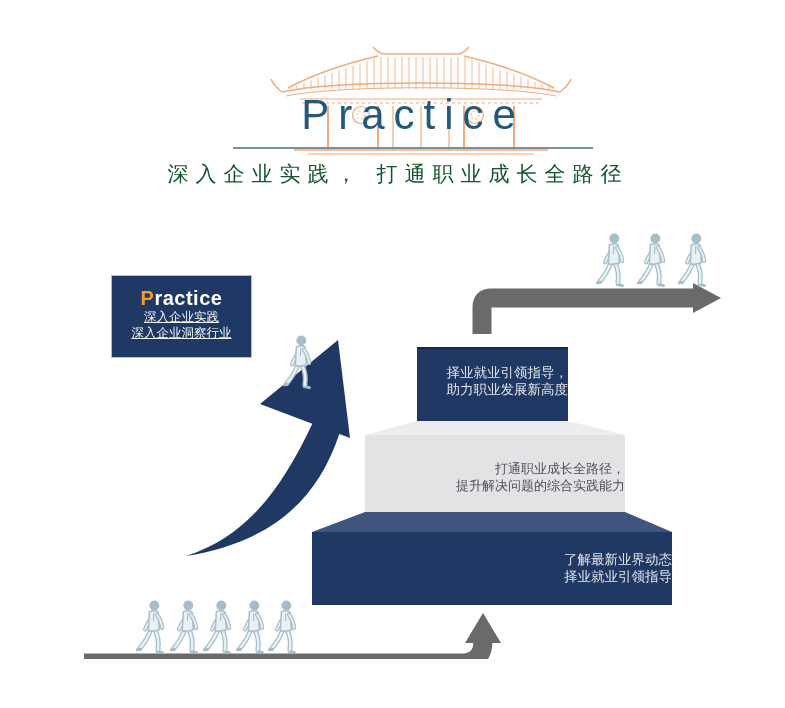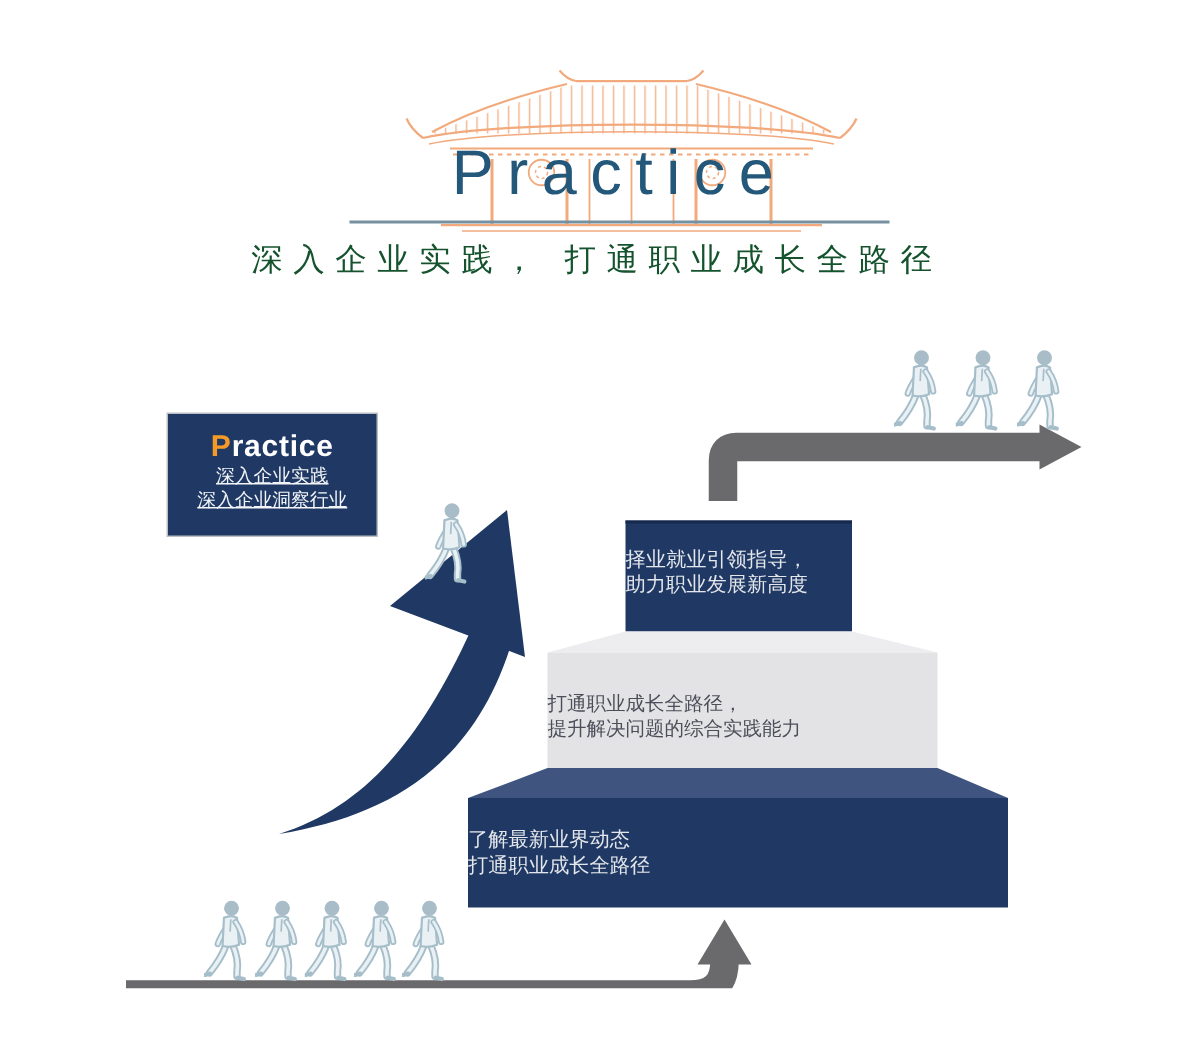--- a/index.html
+++ b/index.html
@@ -23,21 +23,21 @@
   .intro-card .card-title .initial { color:#F59A28; }
   .intro-card .card-line { font-size:12.5px; line-height:16px; color:#f2f4f7;text-decoration:underline; }
 
   
   .swoosh-arrow { position:absolute; left:168px; top:328px; width:225px; height:245px; }
   .pyramid { position:absolute; left:305px; top:340px; width:380px; height:270px; }
   .arrow-top-right { position:absolute; left:455px; top:282px; width:285px; height:55px; }
   .arrow-bottom { position:absolute; left:80px; top:593px; width:425px; height:85px; }
 
   
-  .step-label { position:absolute; text-align:left; line-height:17px; }
+  .step-label { position:absolute; text-align:right; line-height:17px; }
   .step-3 { left:417px; top:364px; width:151px; font-size:13.5px; color:#E3E6EA; }
   .step-2 { left:365px; top:460px; width:260px; font-size:13px; color:#4C4F5A; }
   .step-1 { left:312px; top:551px; width:360px; font-size:13.5px; color:#E3E6EA; }
 
   
   .walker { position:absolute; width:33px; height:57px; }
   .w-arrow { left:283px; top:334px; }
   .w-t1 { left:596px; top:232px; } .w-t2 { left:637px; top:232px; } .w-t3 { left:678px; top:232px; }
   .w-b1 { left:136px; top:599px; } .w-b2 { left:170px; top:599px; } .w-b3 { left:203px; top:599px; }
   .w-b4 { left:236px; top:599px; } .w-b5 { left:268px; top:599px; }
@@ -124,21 +124,21 @@
   <div class="step-label step-3">
     <div>择业就业引领指导，</div>
     <div>助力职业发展新高度</div>
   </div>
   <div class="step-label step-2">
     <div>打通职业成长全路径，</div>
     <div>提升解决问题的综合实践能力</div>
   </div>
   <div class="step-label step-1">
     <div>了解最新业界动态</div>
-    <div>打通职业成长全路径</div>
+    <div>择业就业引领指导</div>
   </div>
 
   <svg class="arrow-top-right" viewBox="0 0 285 55">
     <path d="M27 52 L27 25 Q27 16 36 16 L240 16" stroke-width="19" fill="none" stroke="#6A6A6C"></path>
     <polygon points="238,1 238,31 266,16" fill="#6A6A6C"></polygon>
   </svg>
 
   <svg class="arrow-bottom" viewBox="0 0 425 85">
     <path d="M4 70 L380 70 Q403 70 403 48" stroke-width="19" fill="none" stroke="#6A6A6C"></path>
     <polygon points="385,50 421,50 403,20" fill="#6A6A6C"></polygon>

